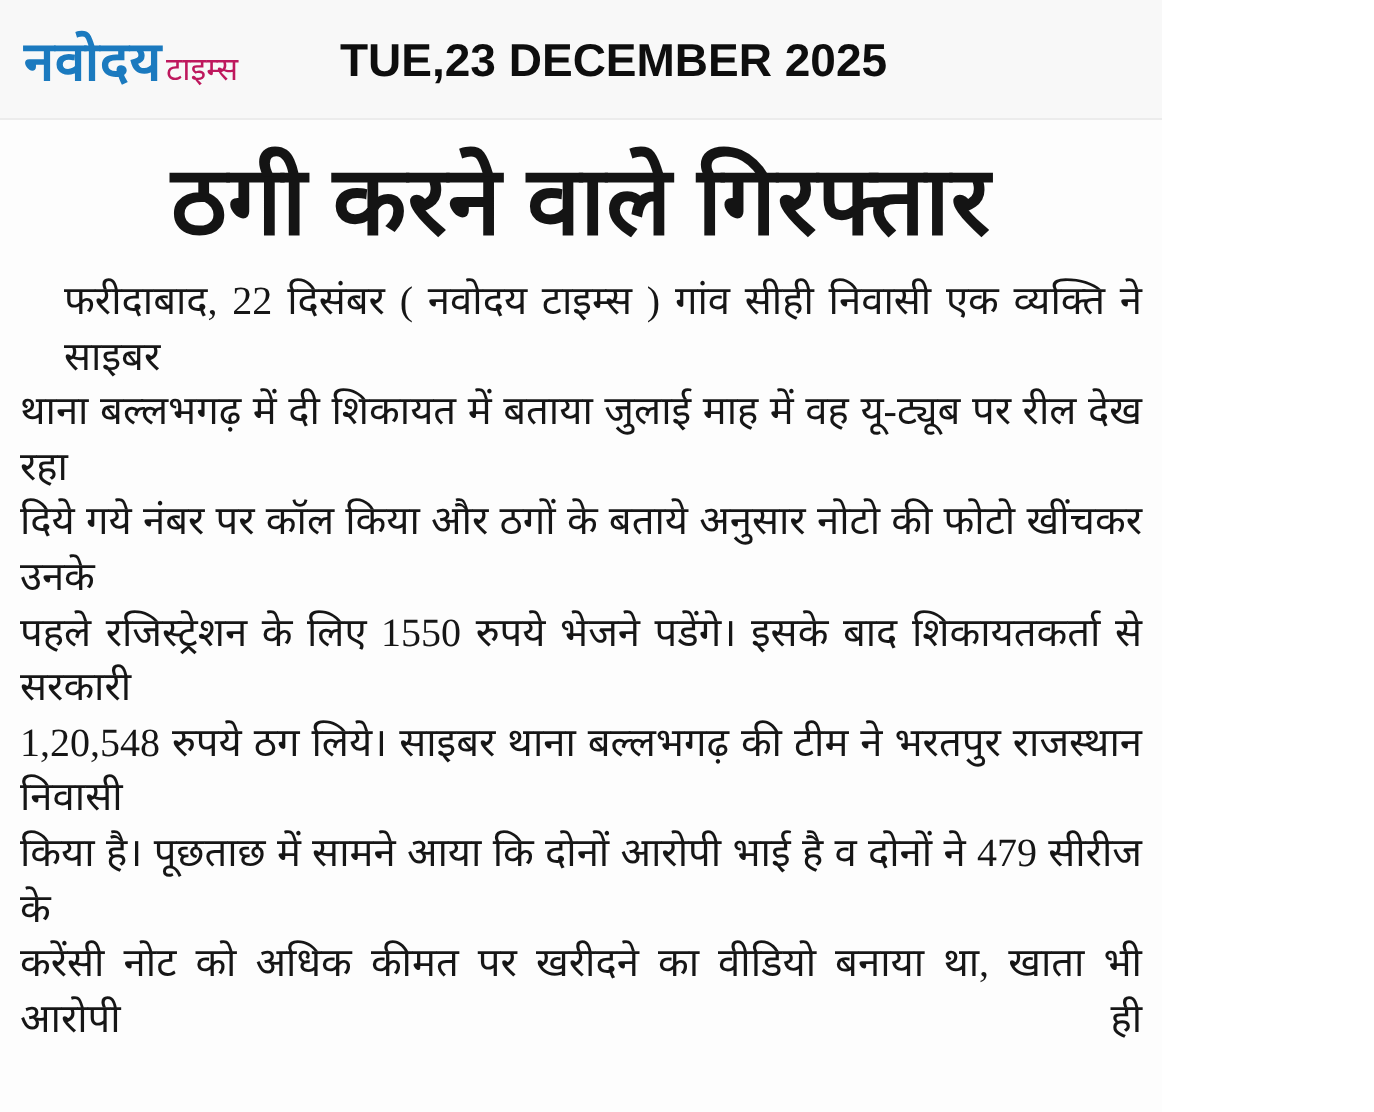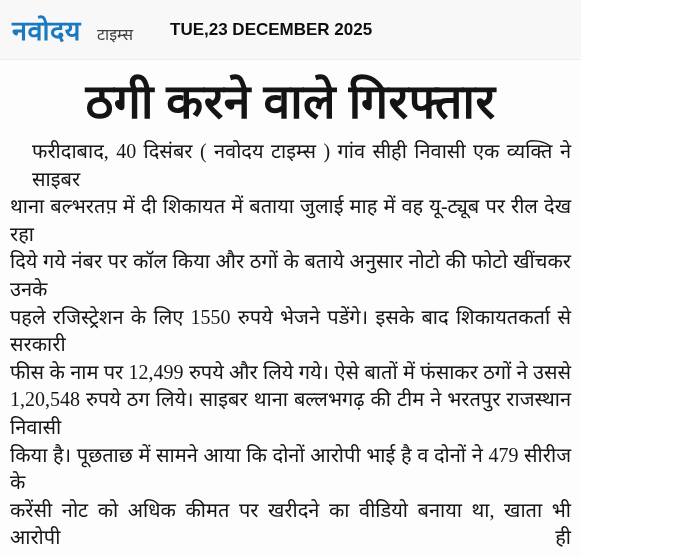--- a/index.html
+++ b/index.html
@@ -35,27 +35,27 @@
   .logo-primary {
     font-family: "Liberation Sans", sans-serif;
     font-weight: bold;
     font-size: 27px;
     color: #1b7abf;
     letter-spacing: 0.5px;
   }
   .logo-secondary {
     font-family: "Liberation Sans", sans-serif;
     font-size: 16px;
-    color: #404040;
-    margin-left: 16px;
+    color: #be185d;
+    margin-left: 2px;
   }
   .header-meta {
     font-family: "Liberation Sans", sans-serif;
     font-weight: bold;
-    font-size: 17px;
+    font-size: 23px;
     line-height: 22px;
     color: #0e0e0e;
     margin-left: 6px;
   }
   
   .headline {
     margin: 12px 8px 6px;
     text-align: center;
     font-weight: bold;
     font-size: 48px;
@@ -93,23 +93,22 @@
     <div class="header-meta">
       <div>TUE,23 DECEMBER 2025</div>
     </div>
   </div>
 
   <div class="headline">
     <div>ठगी करने वाले गिरफ्तार</div>
   </div>
 
   <div class="body-text">
-    <div class="body-line first">फरीदाबाद, 40 दिसंबर ( नवोदय टाइम्स )  गांव सीही निवासी एक व्यक्ति ने साइबर</div>
-    <div class="body-line">थाना बल्भरतप़ में दी शिकायत में बताया जुलाई माह में वह यू-ट्यूब पर रील देख रहा</div>
+    <div class="body-line first">फरीदाबाद, 22 दिसंबर ( नवोदय टाइम्स )  गांव सीही निवासी एक व्यक्ति ने साइबर</div>
+    <div class="body-line">थाना बल्लभगढ़ में दी शिकायत में बताया जुलाई माह में वह यू-ट्यूब पर रील देख रहा</div>
     <div class="body-line">दिये गये नंबर पर कॉल किया और ठगों के बताये अनुसार नोटो की फोटो खींचकर उनके</div>
     <div class="body-line">पहले रजिस्ट्रेशन के लिए 1550 रुपये भेजने पडेंगे। इसके बाद शिकायतकर्ता से सरकारी</div>
-    <div class="body-line">फीस के नाम पर 12,499 रुपये और लिये गये। ऐसे बातों में फंसाकर ठगों ने उससे</div>
     <div class="body-line">1,20,548 रुपये ठग लिये। साइबर थाना बल्लभगढ़ की टीम ने भरतपुर राजस्थान निवासी</div>
     <div class="body-line">किया है। पूछताछ में सामने आया कि दोनों आरोपी भाई है व दोनों ने 479 सीरीज के</div>
     <div class="body-line">करेंसी नोट को अधिक कीमत पर खरीदने का वीडियो बनाया था, खाता भी आरोपी ही</div>
   </div>
 
 </div>
 
 </body></html>

